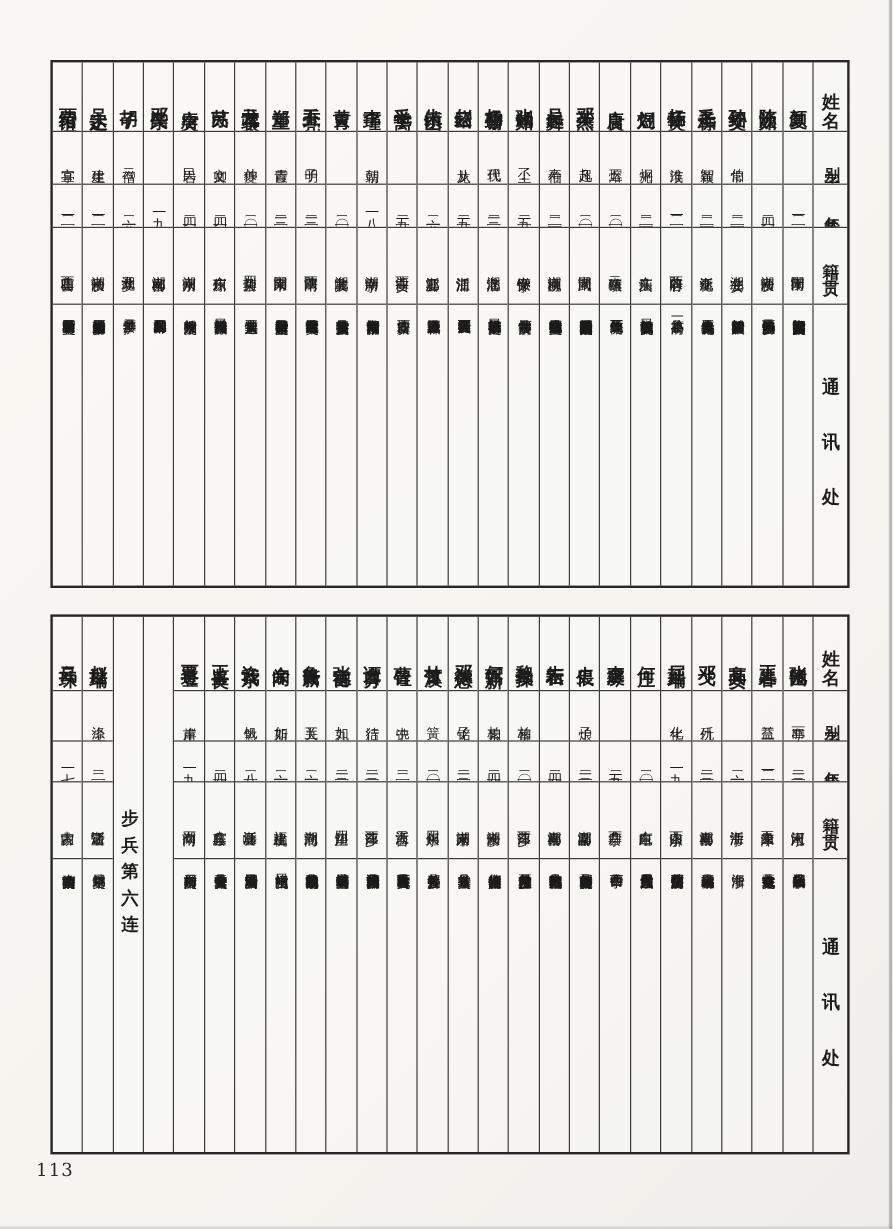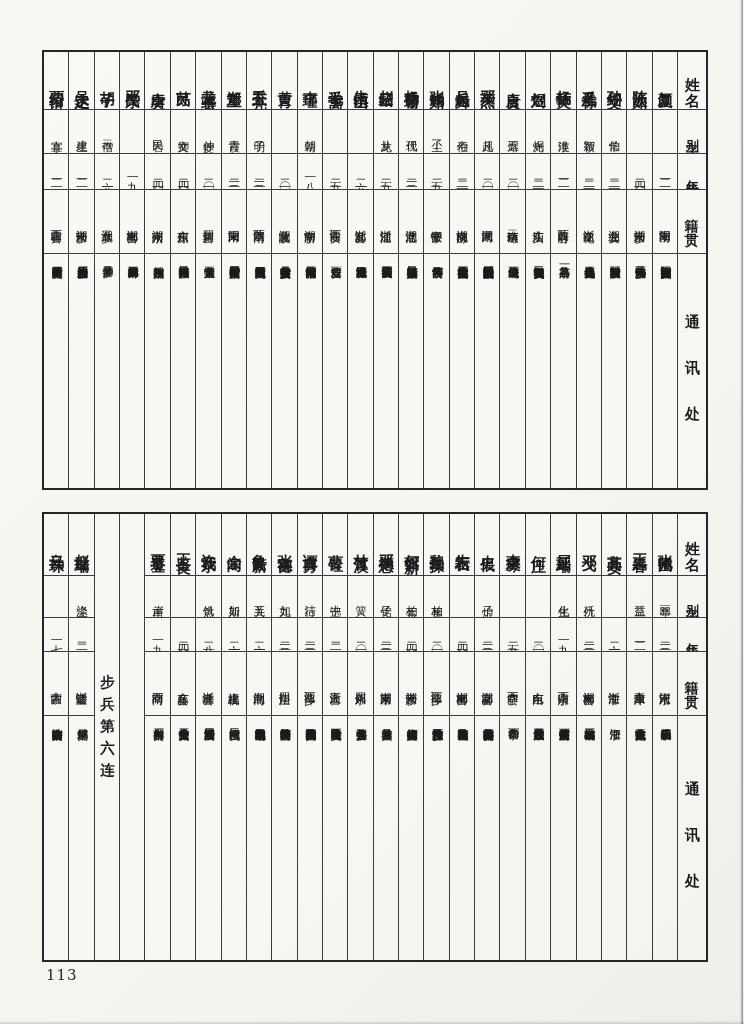--- a/index.html
+++ b/index.html
@@ -75,21 +75,21 @@
   .header-col .cell.age .vtext{font-size:13px;letter-spacing:2px;}
   .header-col .cell.native .vtext{font-size:14px;letter-spacing:14px;}
   .header-col .cell.address{align-items:center;padding:0;}
   .header-col .cell.address .vtext{font-size:15px;letter-spacing:46px;height:auto;line-height:normal;}
 
   
   .divider-col .cell.full{align-items:flex-start;padding-top:148px;justify-content:center;}
   .divider-label{font-size:14.5px;font-weight:700;letter-spacing:22px;}
 
   .page-number{
-    position:absolute;left:46px;top:966px;
+    position:absolute;left:30px;top:966px;
     font-family:"DejaVu Serif",serif;
     font-size:15px;color:#2a2a2a;letter-spacing:1px;
   }
 </style>
 </head>
 <body>
 
 <div class="page">
 
   <section class="reg-table table-top">

